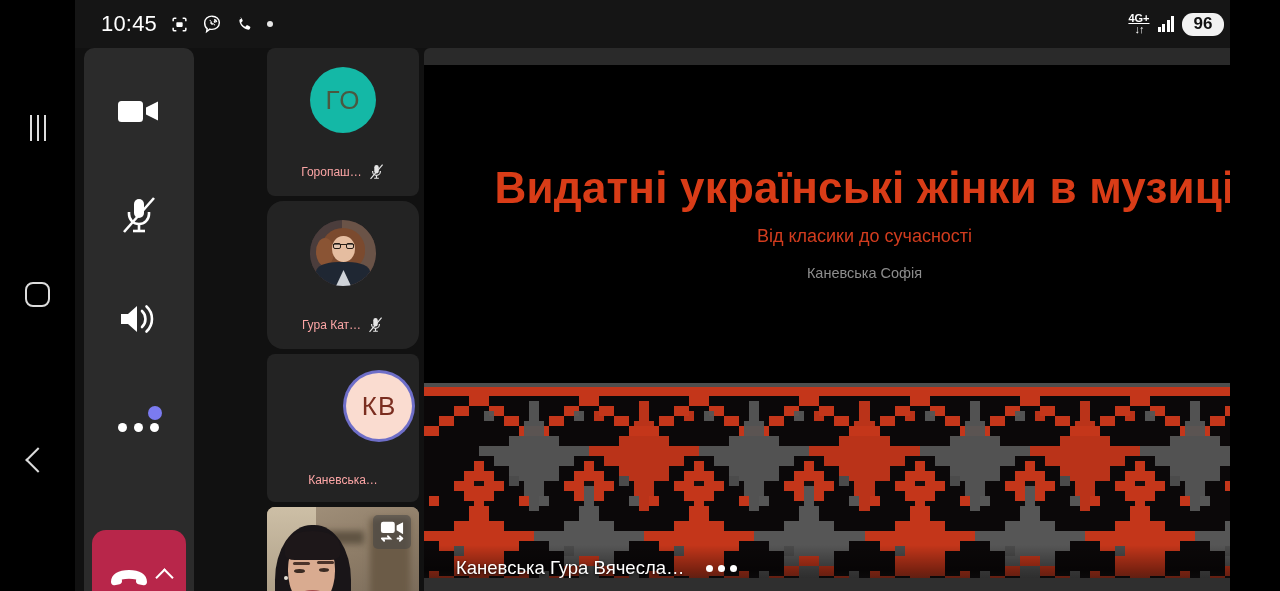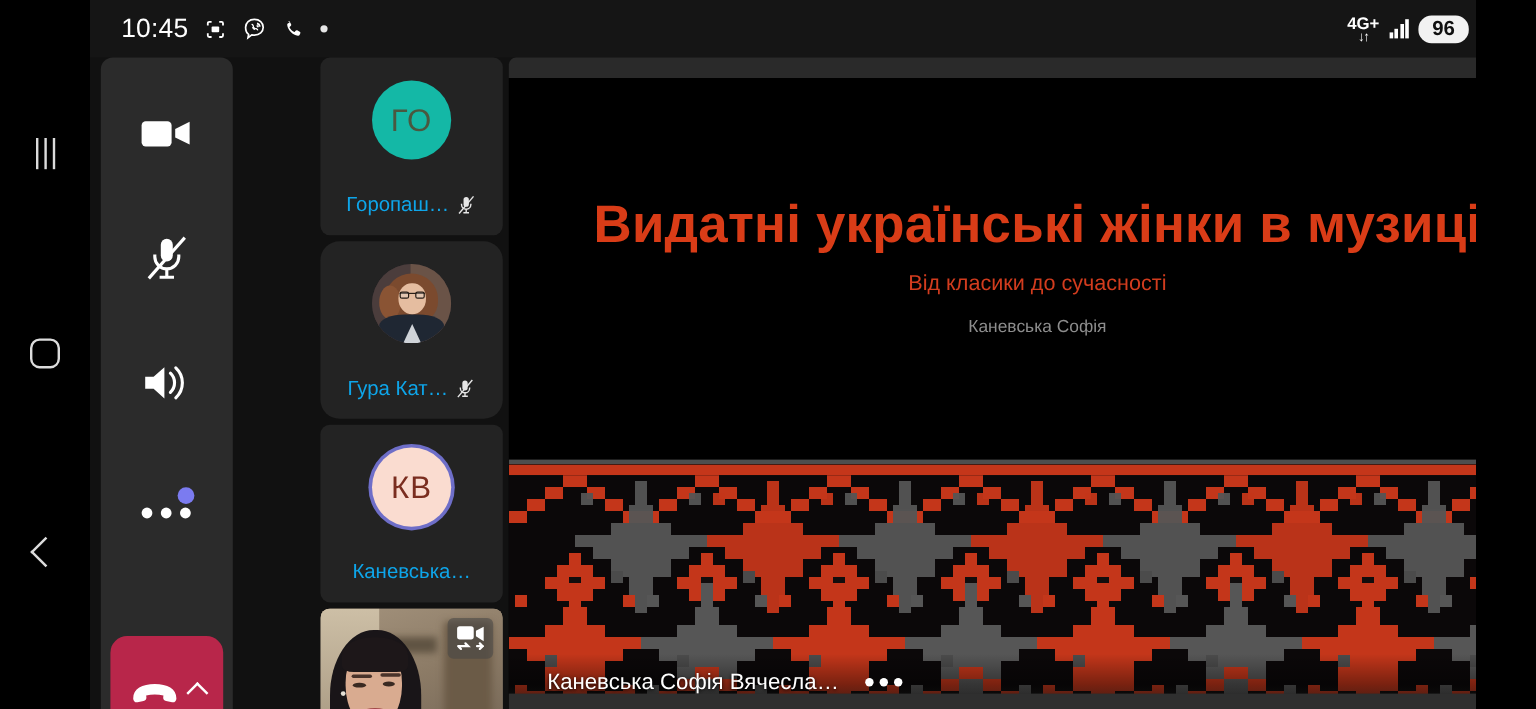--- a/index.html
+++ b/index.html
@@ -34,21 +34,21 @@
     position:absolute; left:0; top:0; width:1205px; height:48px;
     background:#151515;
     display:flex; align-items:center; justify-content:space-between;
     padding:0 14px 0 26px;
   }
   #status-left { display:flex; align-items:center; gap:13px; }
   #clock { font-size:22px; font-weight:500; letter-spacing:.2px; color:#fff; }
   .sb-icon { display:flex; align-items:center; justify-content:center; }
   #status-right { display:flex; align-items:center; gap:8px; padding-right:42px; }
   #net-type { display:flex; flex-direction:column; align-items:center; line-height:1; }
-  #net-type .label { font-size:14px; font-weight:700; }
+  #net-type .label { font-size:11px; font-weight:700;text-decoration:underline; }
   #net-type .arrows { font-size:11px; font-weight:700; letter-spacing:-1px; }
   #signal { display:flex; align-items:flex-end; gap:1.5px; height:16px; }
   #signal i { width:3px; background:#fff; }
   #signal i:nth-child(1){ height:5px; }
   #signal i:nth-child(2){ height:8px; }
   #signal i:nth-child(3){ height:12px; }
   #signal i:nth-child(4){ height:16px; }
   #battery {
     background:#f2f2f2; color:#111; font-size:17px; font-weight:700;
     border-radius:11px; padding:1px 9px 2px; min-width:42px; text-align:center;
@@ -102,21 +102,21 @@
     position:absolute; left:50%; transform:translateX(-50%); top:19px;
     width:66px; height:66px; border-radius:50%;
     display:flex; align-items:center; justify-content:center;
     font-size:26px; font-weight:500; letter-spacing:1px;
   }
   .avatar.speaking { box-shadow:0 0 0 3px #6e6ec8; }
   .avatar-photo { overflow:hidden; }
   .tile-label {
     position:absolute; left:0; right:0; bottom:15px;
     display:flex; align-items:center; justify-content:center; gap:6px;
-    font-size:17px; color:#0ea5e9; white-space:nowrap;
+    font-size:12px; color:#fca5a5; white-space:nowrap;
   }
   .tile-label span.nm { max-width:108px; overflow:hidden; text-overflow:ellipsis; }
 
   
   .ph2 { position:relative; width:66px; height:66px; background:#3a3034; }
   .ph2 .bg-l { position:absolute; inset:0 52% 0 0; background:#4b3d3c; }
   .ph2 .bg-r { position:absolute; inset:0 0 0 48%; background:#6a5347; }
   .ph2 .hair { position:absolute; left:11px; top:8px; width:44px; height:42px;
                background:#7b4a2e; border-radius:50% 50% 44% 44%; }
   .ph2 .hair2{ position:absolute; left:6px;  top:18px; width:18px; height:28px;
@@ -347,21 +347,21 @@
           <svg width="17" height="18" viewBox="0 0 24 26">
             <path d="M12 3a3.2 3.2 0 0 1 3.2 3.2v5.6a3.2 3.2 0 0 1-6.4 0V6.2A3.2 3.2 0 0 1 12 3z" fill="#e6e6e6"></path>
             <path d="M6.4 11.4v.8a5.6 5.6 0 0 0 11.2 0v-.8" fill="none" stroke="#e6e6e6" stroke-width="1.7"></path>
             <path d="M12 18v3.4M8.6 22h6.8" stroke="#e6e6e6" stroke-width="1.7"></path>
             <path d="M3.4 23 20.8 2.4" stroke="#e6e6e6" stroke-width="1.7"></path>
           </svg>
         </div>
       </div>
 
       <div class="tile" id="tile-3">
-        <div class="avatar speaking" style="background:#fadcd0;color:#7a2d1f;">
+        <div class="avatar speaking" style="background:#fadcd0;color:#7a2d1f;margin-left:36px;">
           <span>КВ</span>
         </div>
         <div class="tile-label">
           <span class="nm">Каневська…</span>
         </div>
       </div>
 
       <div class="tile" id="tile-self">
         <div class="selfcam">
           <div class="wall"></div>
@@ -534,21 +534,21 @@
                 <rect x="72" y="30" width="2" height="2"></rect>
               <rect x="94" y="30" width="2" height="2"></rect>
                 <rect x="116" y="30" width="2" height="2"></rect>
               <rect x="138" y="30" width="2" height="2"></rect>
                 <rect x="160" y="30" width="2" height="2"></rect>
             </g>
           </svg>
         </div>
 
         <div id="presenter-bar">
-          <div id="presenter-name">Каневська Софія Вячесла…</div>
+          <div id="presenter-name">Каневська Гура Вячесла…</div>
           <div id="presenter-more">
               <i></i>
               <i></i>
               <i></i>
             </div>
         </div>
       </div>
 
       <div id="stage-bottom-strip"></div>
     </div>

